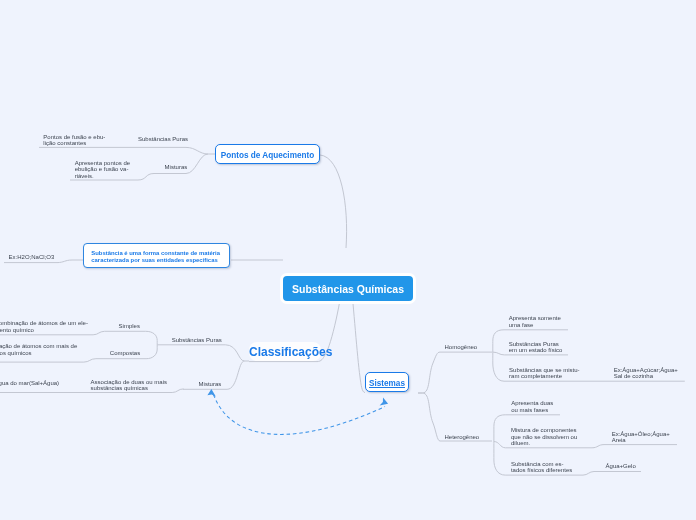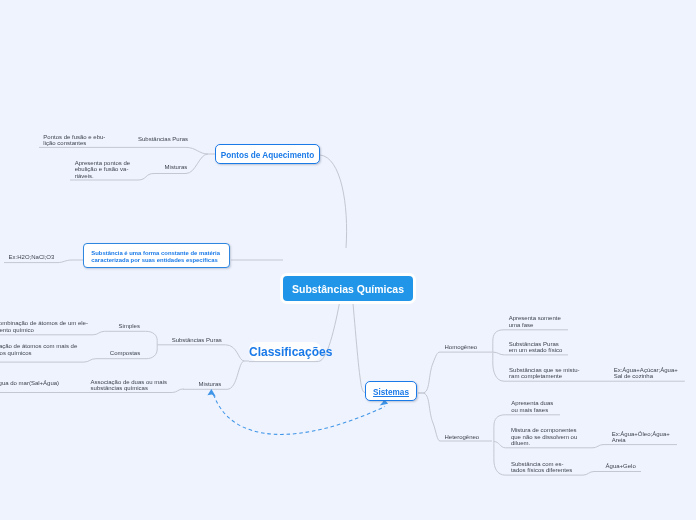--- a/index.html
+++ b/index.html
@@ -65,21 +65,21 @@
     </g>
     <g fill="#3f95e8">
       <path d="M211.4,389.0 L215.9,396.8 L211.7,394.6 L207.4,395.3 Z"></path>
       <path d="M388.1,403.7 L379.6,405.4 L382.9,401.9 L383.0,397.5 Z"></path>
     </g>
   </svg>
 
   <div class="node root" style="left:283px;top:248px;">Substâncias Químicas</div>
   <div class="node topic" style="left:215px;top:144px;width:105px;height:20px;padding-top:5.2px;">Pontos de Aquecimento</div>
   <div class="node topic2" style="left:249px;top:342px;width:72px;height:19px;padding-top:4.8px;">Classificações</div>
-  <div class="node topic" style="left:365px;top:381px;width:52px;height:20px;padding-top:5.2px;text-decoration:underline;">Sistemas</div>
+  <div class="node topic" style="left:365px;top:372px;width:44px;height:20px;padding-top:5.2px;text-decoration:underline;">Sistemas</div>
 
   <div class="node callout" style="left:83px;top:243px;width:147px;height:25px;padding:6.2px 0 0 7.3px;">Substância é uma forma constante de matéria
 caracterizada por suas entidades específicas</div>
   <div class="node lbl" style="left:8.6px;top:253px;">Ex:H2O;NaCl;O3</div>
 
   <div class="node lbl" style="left:43.3px;top:132.5px;">Pontos de fusão e ebu-
 lição constantes</div>
   <div class="node lbl" style="left:138px;top:134.4px;">Substâncias Puras</div>
   <div class="node lbl" style="left:74.7px;top:158.7px;">Apresenta pontos de
 ebulição e fusão va-

